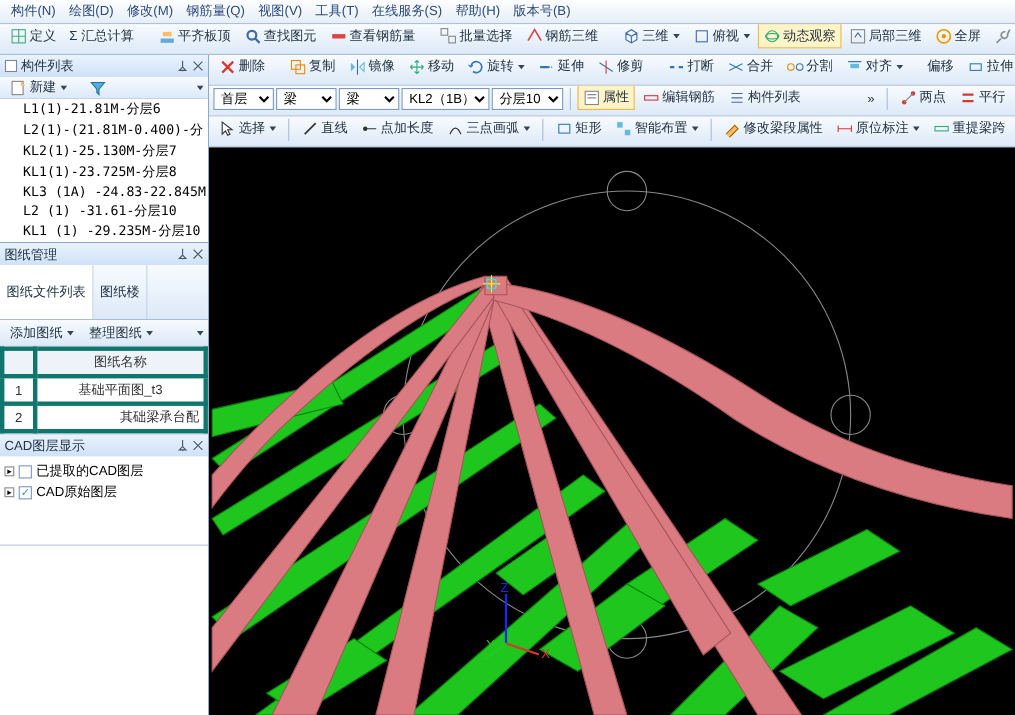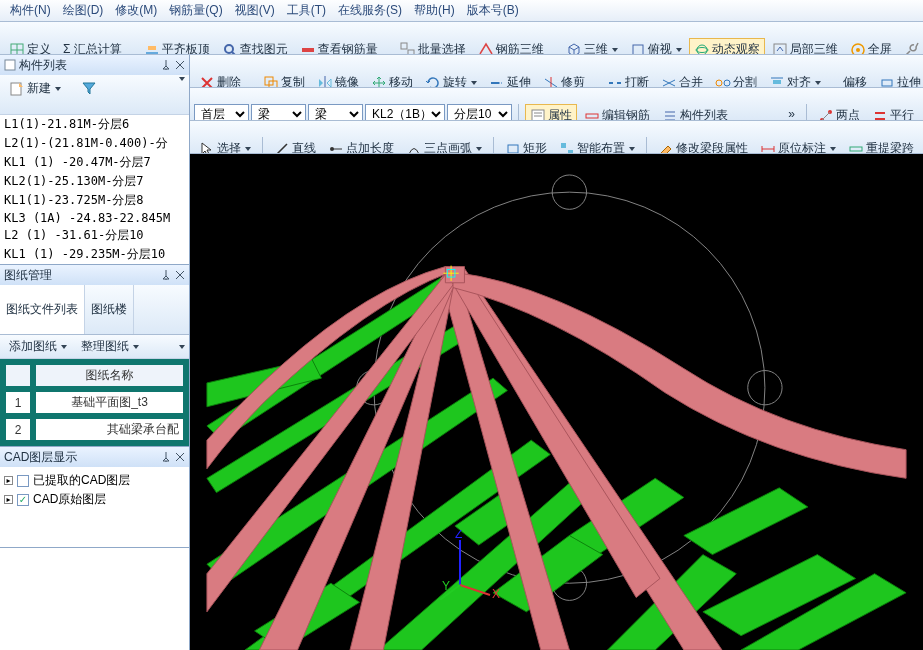--- a/index.html
+++ b/index.html
@@ -1,43 +1,43 @@
 <!DOCTYPE html>
 <html><head>
 <meta charset="utf-8">
 <style>
 *{box-sizing:border-box;margin:0;padding:0;font-family:"Microsoft YaHei",SimSun,sans-serif;font-size:12px;user-select:none}
 body{width:923px;height:650px;overflow:hidden;background:#f0f0f0;display:flex;flex-direction:column}
 .menubar{background:linear-gradient(#fdfeff,#e6eef8);height:22px;display:flex;align-items:center;padding:0 4px;border-bottom:1px solid #a9bcd4}
 .menubar span{color:#2b4a7a;padding:2px 6px;cursor:default}
-.toolbar{background:linear-gradient(#f7fbff,#dce9f7);height:28px;display:flex;align-items:flex-start;padding:16px 4px;border-bottom:1px solid #a9bcd4;gap:2px;white-space:nowrap;overflow:hidden}
+.toolbar{background:linear-gradient(#f7fbff,#dce9f7);height:28px;display:flex;align-items:flex-end;padding:5px 4px;border-bottom:1px solid #a9bcd4;gap:2px;white-space:nowrap;overflow:hidden}
 .tb-btn{display:inline-flex;align-items:center;padding:2px 4px;color:#234;gap:2px;border:1px solid transparent}
 .tb-btn.highlight{background:#fff3c8;border:1px solid #e8b84e}
 .tb-sep{width:1px;height:20px;background:#a9bcd4;margin:0 4px}
 .ico{width:16px;height:16px;display:inline-block;flex-shrink:0}
 .dd-arrow{width:0;height:0;border-left:3px solid transparent;border-right:3px solid transparent;border-top:4px solid #345;margin-left:2px}
 .tb-select{height:20px;font-size:12px;border:1px solid #7a99c2;background:#fff;padding:0 2px}
 .main{flex:1;display:flex;min-height:0}
 .side{width:190px;display:flex;flex-direction:column;background:#eaf1fb;border-right:1px solid #8fa8c8}
 .panel{display:flex;flex-direction:column;border-bottom:1px solid #8fa8c8}
 .panel-title{background:linear-gradient(#eaf3ff,#cfe1f7);height:20px;display:flex;align-items:center;padding:0 4px;justify-content:space-between;color:#234}
 .panel-title .t-icons{display:flex;gap:4px;align-items:center}
 .pin{width:10px;height:10px}
 .xbtn{width:10px;height:10px}
 .panel-body{background:#fff;color:#000}
-.newbar{background:linear-gradient(#f7fbff,#dce9f7);height:40px;display:flex;align-items:flex-start;padding:2px 4px;gap:10px;border-bottom:1px solid #c4d3e6}
+.newbar{background:linear-gradient(#f7fbff,#dce9f7);height:20px;display:flex;align-items:center;padding:2px 4px;gap:10px;border-bottom:1px solid #c4d3e6}
 .searchbox{width:100%;padding:2px 4px;border:1px solid #9cb3d0;color:#888}
 .list{max-height:180px;overflow:auto}
-.list div{padding:1px 4px;color:#000;white-space:nowrap;font-family:SimSun,monospace;cursor:default}
+.list div{padding:1px 21px;color:#000;white-space:nowrap;font-family:SimSun,monospace;cursor:default}
 .tabs{display:flex;background:linear-gradient(#f7fbff,#dce9f7);border-bottom:1px solid #a9bcd4}
 .tab{padding:16px 6px;border-right:1px solid #c4d3e6;color:#234}
 .tab.active{background:#fff}
 .dwg-toolbar{background:linear-gradient(#f7fbff,#dce9f7);height:24px;display:flex;align-items:center;padding:0 4px;gap:4px;border-bottom:1px solid #c4d3e6}
 .grid{border-collapse:collapse;width:100%;background:#fff}
-.grid th,.grid td{border:6px solid #0f766e;padding:2px 4px;font-weight:normal;color:#333;text-align:center}
+.grid th,.grid td{border:4px solid #0f766e;padding:2px 4px;font-weight:normal;color:#333;text-align:center}
 .grid th{background:#eef3fa}
 .tree{padding:4px;background:#fff}
 .tree-node{display:flex;align-items:center;gap:4px;padding:1px 0;color:#000}
 .tree-toggle{width:9px;height:9px;border:1px solid #888;font-size:8px;line-height:7px;text-align:center}
 .chk{width:12px;height:12px;border:1px solid #7a99c2;background:#fff;display:inline-flex;align-items:center;justify-content:center;font-size:10px;color:#2a6}
 .viewport{flex:1;position:relative;background:#000;overflow:hidden}
 .axis{position:absolute;left:250px;bottom:50px}
 svg text{font-size:12px}
 .toolbar2{height:28px}
 .toolbar3{height:28px}
@@ -184,21 +184,20 @@
               <svg class="ico">
                 <path d="M2 3 L14 3 L9 9 L9 14 L7 12 L7 9 Z" fill="#5ad" stroke="#279"></path>
               </svg>
             </span>
           <span style="flex:1"></span>
           <span class="dd-arrow"></span>
         </div>
         <div class="list">
           <div>L1(1)-21.81M-分层6</div>
           <div>L2(1)-(21.81M-0.400)-分</div>
-          <div>KL1 (1) -20.47M-分层7</div>
           <div>KL2(1)-25.130M-分层7</div>
           <div>KL1(1)-23.725M-分层8</div>
           <div>KL3 (1A) -24.83-22.845M</div>
           <div>L2 (1) -31.61-分层10</div>
           <div>KL1 (1) -29.235M-分层10</div>
 
         </div>
       </div>
     </div>
 

